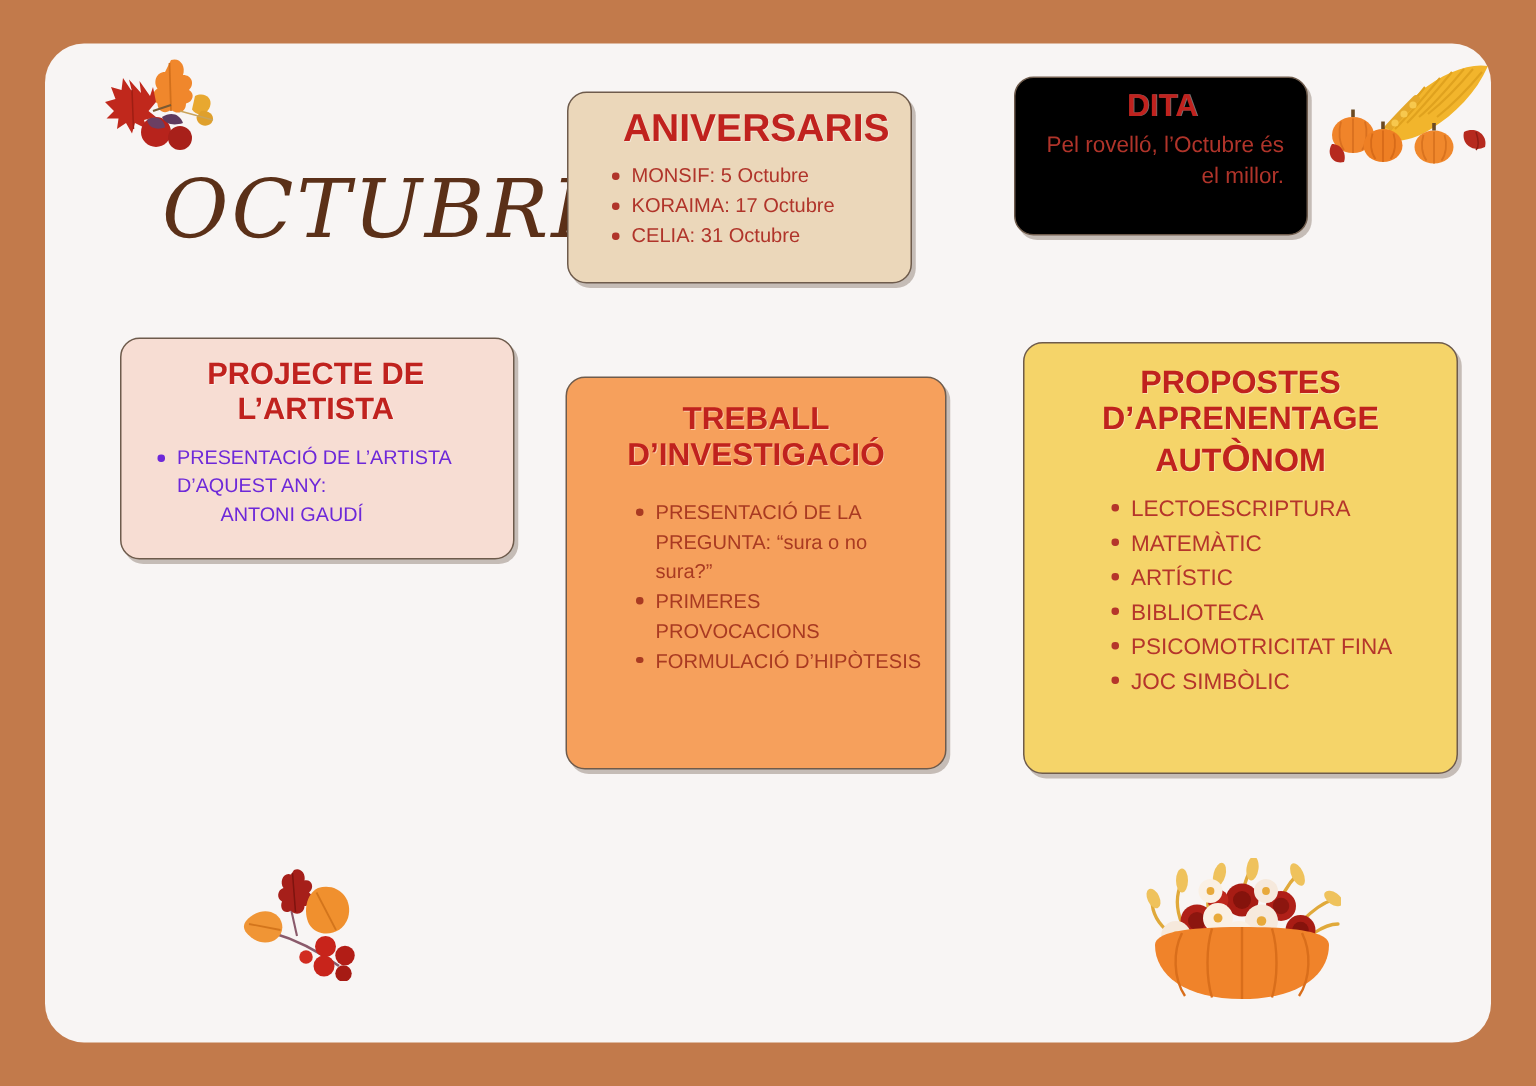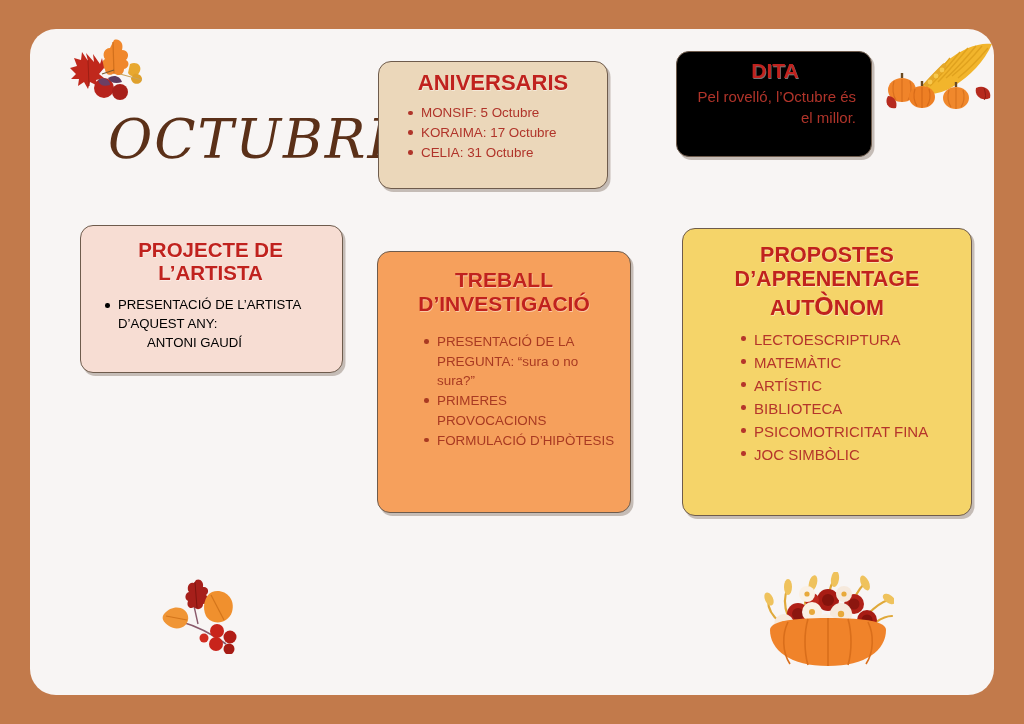--- a/index.html
+++ b/index.html
@@ -61,21 +61,21 @@
     background:currentColor;
   }
   .card li.nobullet { padding-left:15px; }
   .card li.nobullet::before { display:none; }
 
   
   #card-aniversaris {
     left:378px; top:61px; width:230px; height:128px;
     background:#EBD7BA;
   }
-  #card-aniversaris h2 { font-size:22px; margin-bottom:8px; }
+  #card-aniversaris h2 { font-size:26px; margin-bottom:8px;text-align:right; }
   #card-aniversaris ul { color:#B0342A; font-size:13.4px; margin-left:13px; }
   #card-aniversaris li { margin-bottom:2.5px; }
 
   
   #card-dita {
     left:676px; top:51px; width:196px; height:106px;
     background:#000000;
     padding:7px 15px 10px 17px;
   }
   #card-dita h2 { font-size:21px; margin-bottom:3px; }
@@ -83,21 +83,21 @@
     color:#B0342A; font-size:15px; line-height:1.45; text-align:right;
   }
 
   
   #card-projecte {
     left:80px; top:225px; width:263px; height:148px;
     background:#F7DDD3;
     padding:12px 12px 12px 10px;
   }
   #card-projecte h2 { font-size:20.5px; margin-bottom:12px; }
-  #card-projecte ul { color:#000000; font-size:13.2px; margin-left:12px; }
+  #card-projecte ul { color:#6d28d9; font-size:13.2px; margin-left:12px; }
   #card-projecte li { line-height:1.42; }
   #card-projecte li.indent { padding-left:44px; }
 
   
   #card-treball {
     left:377px; top:251px; width:254px; height:262px;
     background:#F6A05C;
     padding:16px 14px 14px 14px;
   }
   #card-treball h2 { font-size:21px; margin-bottom:17px; }

